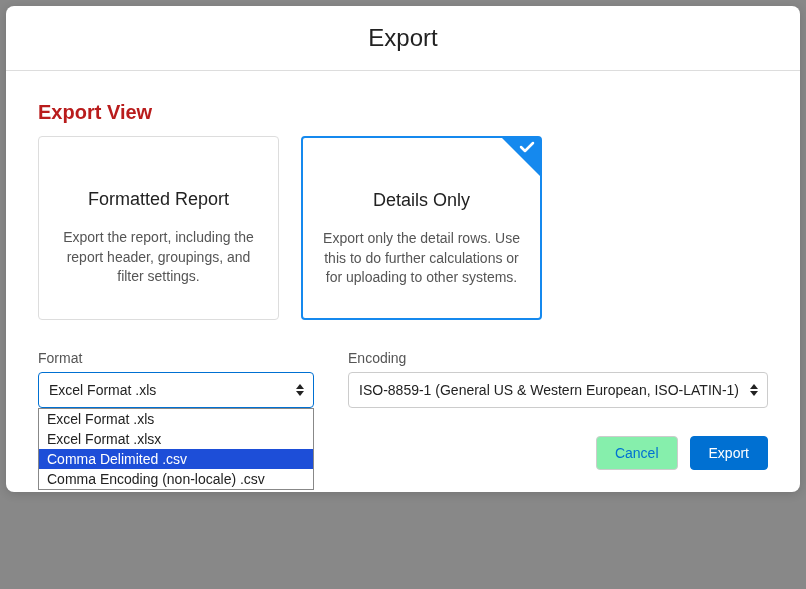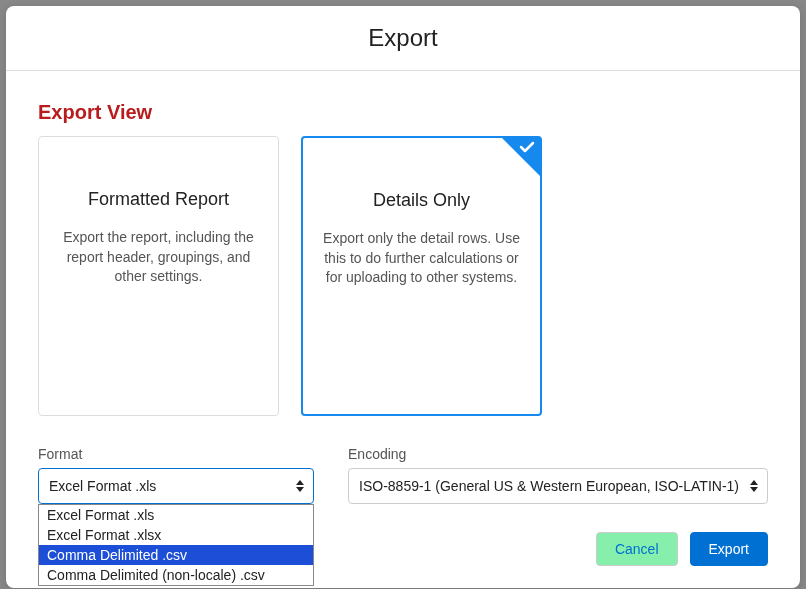--- a/index.html
+++ b/index.html
@@ -40,21 +40,21 @@
       color: #b91c1c;
       margin-bottom: 12px;
     }
     .card-row {
       display: flex;
       gap: 22px;
       margin-bottom: 30px;
     }
     .card {
       width: 241px;
-      height: 280px;
+      height: 184px;
       border: 1px solid #ddd;
       border-radius: 4px;
       padding: 22px 16px;
       text-align: center;
       cursor: pointer;
       position: relative;
     }
     .card.selected {
       border: 2px solid #1589ee;
     }
@@ -194,21 +194,21 @@
   <div class="modal-header">
     <h1 class="modal-title">Export</h1>
   </div>
 
   <div class="modal-body">
     <div class="section-title">Export View</div>
 
     <div class="card-row">
       <div class="card">
         <div class="card-title">Formatted Report</div>
-        <div class="card-desc">Export the report, including the report header, groupings, and other settings.</div>
+        <div class="card-desc">Export the report, including the report header, groupings, and filter settings.</div>
       </div>
 
       <div class="card selected">
         <div class="corner-check">
           <svg width="40" height="40" viewBox="0 0 40 40">
             <path d="M0 0 L40 0 L40 40 Z" fill="#1589ee"></path>
             <path d="M20 10 L24 14 L32 6" stroke="#fff" stroke-width="2.5" fill="none" stroke-linecap="round" stroke-linejoin="round"></path>
           </svg>
         </div>
         <div class="card-title">Details Only</div>
@@ -223,21 +223,21 @@
           <div class="select-text">Excel Format .xls</div>
           <div class="select-spinner">
             <div class="tri-up"></div>
             <div class="tri-down"></div>
           </div>
         </div>
         <div class="dropdown">
           <div class="dropdown-item">Excel Format .xls</div>
           <div class="dropdown-item">Excel Format .xlsx</div>
           <div class="dropdown-item highlight">Comma Delimited .csv</div>
-          <div class="dropdown-item">Comma Delimited (non-locale) .csv</div>
+          <div class="dropdown-item">Comma Encoding (non-locale) .csv</div>
         </div>
       </div>
 
       <div class="field">
         <div class="field-label">Encoding</div>
         <div class="select-wrap plain">
           <div class="select-text">ISO-8859-1 (General US &amp; Western European, ISO-LATIN-1)</div>
           <div class="select-spinner">
             <div class="tri-up"></div>
             <div class="tri-down"></div>

